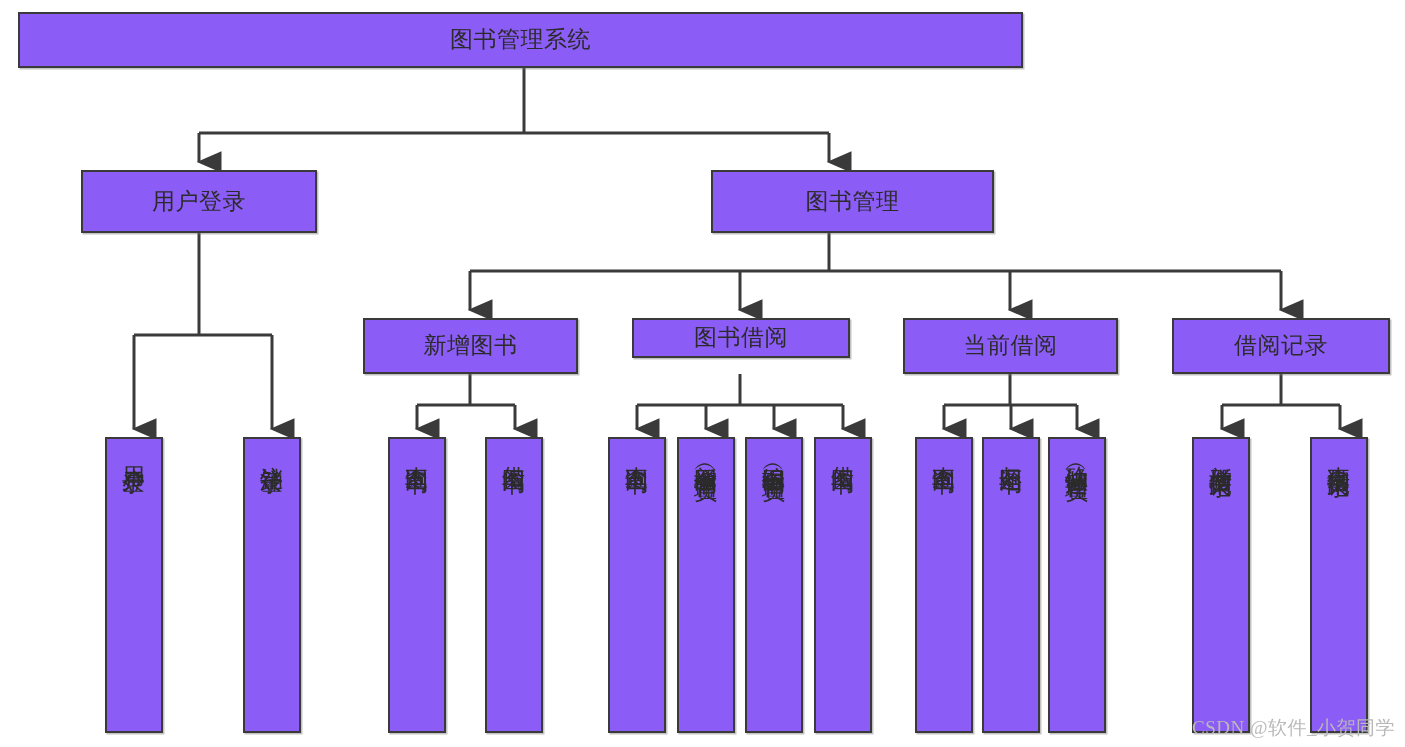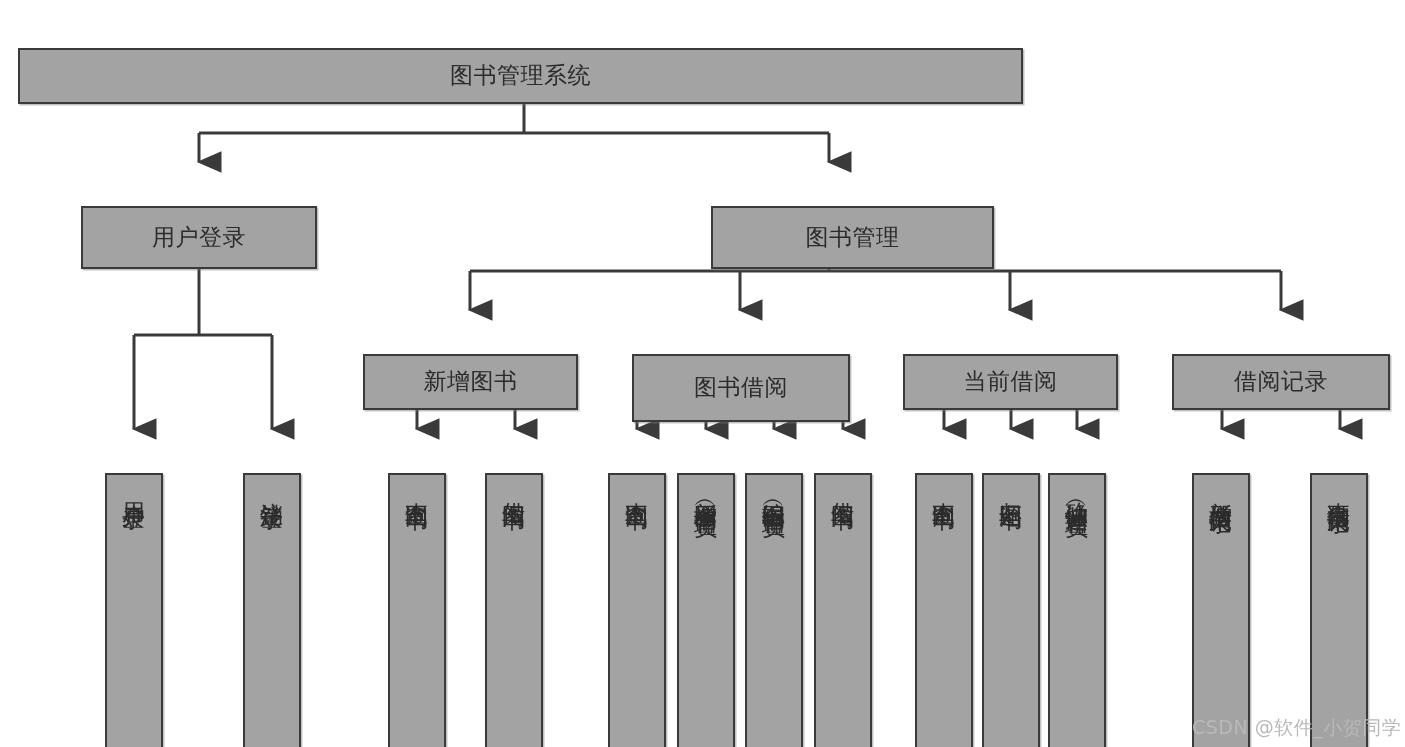--- a/index.html
+++ b/index.html
@@ -22,26 +22,25 @@
     left: 0;
     top: 0;
     width: 1405px;
     height: 747px;
     pointer-events: none;
   }
   .node {
     position: absolute;
     box-sizing: border-box;
     border: 2.5px solid #3a3a3a;
-    background: #a3a3a3;
+    background: #8b5cf6;
     display: flex;
     align-items: center;
     justify-content: center;
     box-shadow: 1.5px 1.5px 0 0 rgba(120,120,120,0.45);
-    margin-top: 36px;
   }
   .node .label {
     color: #2b2b2b;
     text-align: center;
     line-height: 1.18;
     letter-spacing: 0.5px;
   }
   .node.horiz .label {
     font-size: 23px;
   }
@@ -134,21 +133,21 @@
   </div>
 
   <div class="node horiz" style="left:711px; top:170px; width:283px; height:63px;">
     <span class="label">图书管理</span>
   </div>
 
   <div class="node horiz" style="left:363px; top:318px; width:215px; height:56px;">
     <span class="label">新增图书</span>
   </div>
 
-  <div class="node horiz" style="left:632px; top:318px; width:218px; height:68px;">
+  <div class="node horiz" style="left:632px; top:318px; width:218px; height:40px;">
     <span class="label">图书借阅</span>
   </div>
 
   <div class="node horiz" style="left:903px; top:318px; width:215px; height:56px;">
     <span class="label">当前借阅</span>
   </div>
 
   <div class="node horiz" style="left:1172px; top:318px; width:218px; height:56px;">
     <span class="label">借阅记录</span>
   </div>
@@ -198,15 +197,15 @@
   </div>
 
   <div class="node vert" style="left:1192px; top:437px; width:58px; height:296px;">
     <span class="label">新增借阅记录</span>
   </div>
 
   <div class="node vert" style="left:1310px; top:437px; width:58px; height:296px;">
     <span class="label">查询借阅记录</span>
   </div>
 
-  <div class="watermark" style="left:1192px; top:715px;">CSDN @软件_小贺同学</div>
+  <div class="watermark" style="left:1192px; top:715px;font-family:Liberation Serif, serif;">CSDN @软件_小贺同学</div>
 
 </div>
 
 </body></html>

